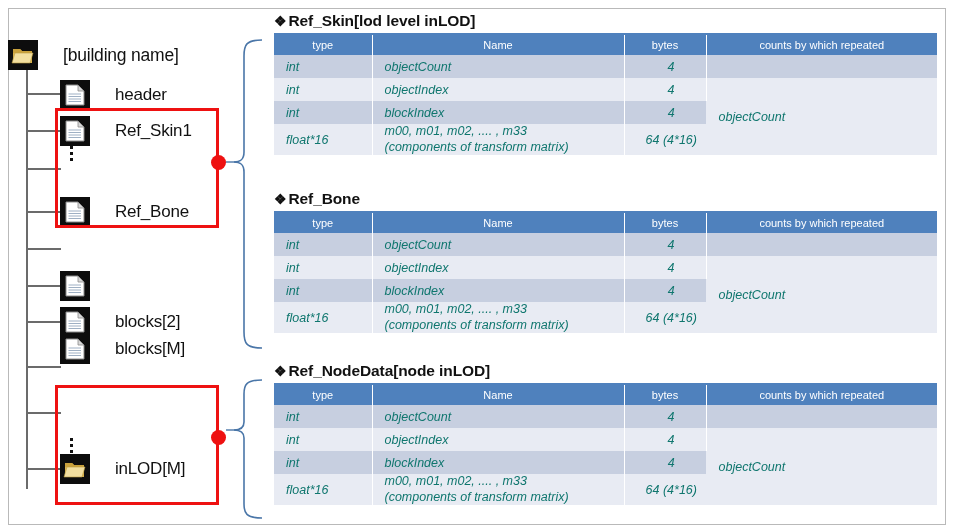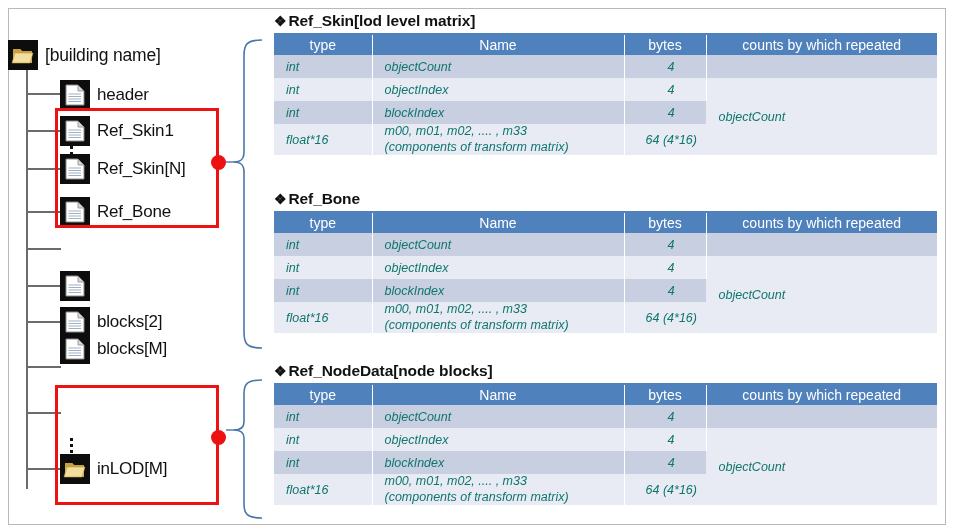--- a/index.html
+++ b/index.html
@@ -46,21 +46,21 @@
     position: absolute;
     left: 60px;
     height: 34px;
     display: flex;
     align-items: center;
     white-space: nowrap;
   }
   .node-label {
     font-size: 17px;
     color: #111111;
-    margin-left: 7px;
+    margin-left: 25px;
     letter-spacing: -0.2px;
   }
   .node-label.root { font-size: 17.5px; }
 
   
   .icn {
     position: relative;
     width: 30px; height: 30px;
     background: #0d0d0d;
     display: inline-block;
@@ -119,21 +119,21 @@
   table.dt {
     border-collapse: collapse;
     width: 663px;
     table-layout: fixed;
     border-top: 2px solid #4f81bd;
   }
   table.dt th {
     background: #4f81bd;
     color: #ffffff;
     font-weight: normal;
-    font-size: 14px;
+    font-size: 11px;
     height: 21px;
     text-align: center;
     border-right: 1px solid #ffffff;
     padding: 0;
   }
   table.dt th:last-child { border-right: none; text-align: center; }
   table.dt td {
     font-size: 12.5px;
     color: #0f766e;
     padding: 0 0 0 12px;
@@ -218,35 +218,20 @@
       </span>
       <span class="node-label">Ref_Skin1</span>
     </div>
 
     <div class="vdots" style="top:146px">
         <i></i>
         <i></i>
         <i></i>
       </div>
 
-    <div class="node" style="top:152px">
-      <span class="icn">
-        <svg width="24" height="24" viewBox="0 0 24 24">
-          <path d="M3 2 h12 l6 6 v14 h-18 z" fill="#ffffff" stroke="#8a8a8a" stroke-width="1"></path>
-          <path d="M15 2 l6 6 h-6 z" fill="#d7d7d7" stroke="#8a8a8a" stroke-width="0.8"></path>
-          <g stroke="#9fb0c4" stroke-width="1">
-            <line x1="5.5" y1="11" x2="18" y2="11"></line>
-              <line x1="5.5" y1="13.5" x2="18" y2="13.5"></line>
-            <line x1="5.5" y1="16" x2="18" y2="16"></line>
-              <line x1="5.5" y1="18.5" x2="18" y2="18.5"></line>
-          </g>
-        </svg>
-      </span>
-      <span class="node-label">Ref_Skin[N]</span>
-    </div>
 
     <div class="node" style="top:195px">
       <span class="icn">
         <svg width="24" height="24" viewBox="0 0 24 24">
           <path d="M3 2 h12 l6 6 v14 h-18 z" fill="#ffffff" stroke="#8a8a8a" stroke-width="1"></path>
           <path d="M15 2 l6 6 h-6 z" fill="#d7d7d7" stroke="#8a8a8a" stroke-width="0.8"></path>
           <g stroke="#9fb0c4" stroke-width="1">
             <line x1="5.5" y1="11" x2="18" y2="11"></line>
               <line x1="5.5" y1="13.5" x2="18" y2="13.5"></line>
             <line x1="5.5" y1="16" x2="18" y2="16"></line>
@@ -343,21 +328,21 @@
 
     <path d="M226 162 L236 162" fill="none" stroke="#4a76a8" stroke-width="1.4"></path>
 
     <path d="M268 380 C 252 380, 250 385, 250 394 L250 422 C250 428, 246 430, 240 430
              C246 430, 250 432, 250 438 L250 504 C250 513, 252 518, 268 518" fill="none" stroke="#4a76a8" stroke-width="1.6" transform="translate(-6,0)"></path>
     <path d="M226 430 L236 430" fill="none" stroke="#4a76a8" stroke-width="1.4"></path>
   </svg>
 
   <div class="section" style="top:12px;">
     <div class="sec-title">
-      <span class="bullet">❖</span><span>Ref_Skin[lod level matrix]</span>
+      <span class="bullet">❖</span><span>Ref_Skin[lod level inLOD]</span>
     </div>
     <table class="dt">
       <colgroup>
           <col class="col-type">
           <col class="col-name">
           <col class="col-bytes">
           <col class="col-rep">
         </colgroup>
       <thead>
         <tr>
@@ -441,21 +426,21 @@
             <span>(components of transform matrix)</span>
           </td>
           <td class="c-center">64 (4*16)</td>
         </tr>
       </tbody>
     </table>
   </div>
 
   <div class="section" style="top:362px;">
     <div class="sec-title">
-      <span class="bullet">❖</span><span>Ref_NodeData[node blocks]</span>
+      <span class="bullet">❖</span><span>Ref_NodeData[node inLOD]</span>
     </div>
     <table class="dt">
       <colgroup>
           <col class="col-type">
           <col class="col-name">
           <col class="col-bytes">
           <col class="col-rep">
         </colgroup>
       <thead>
         <tr>

